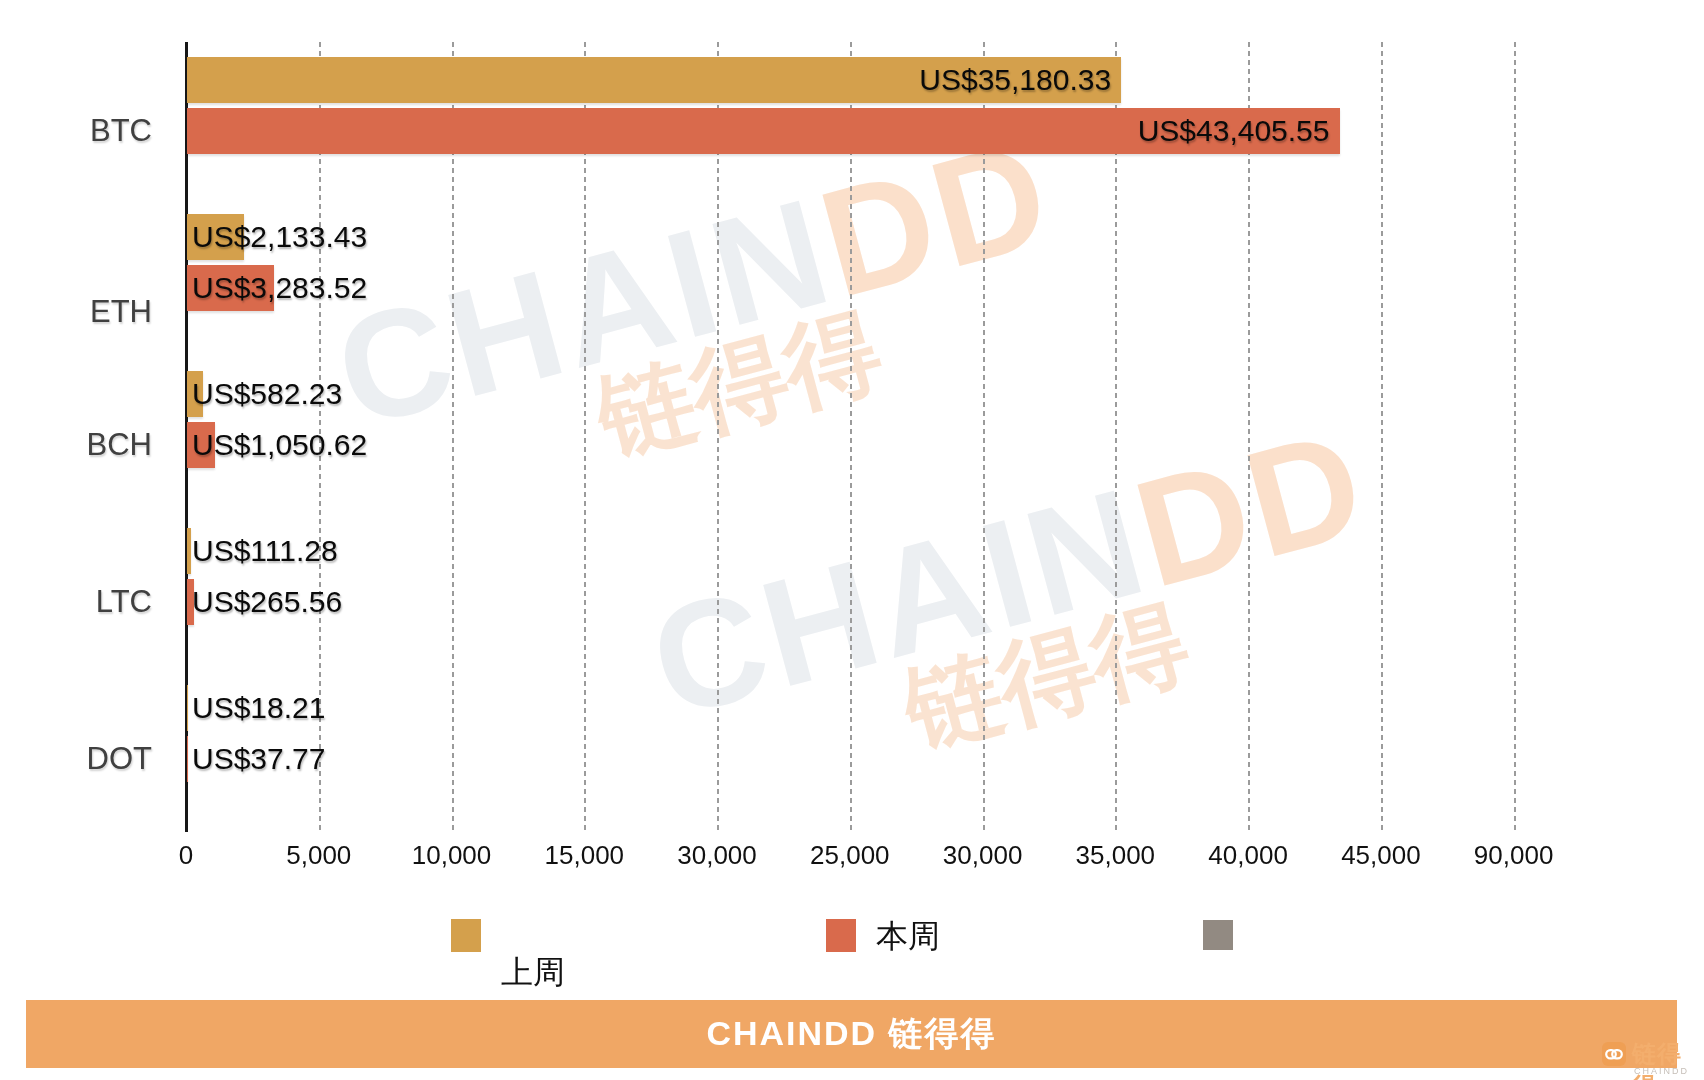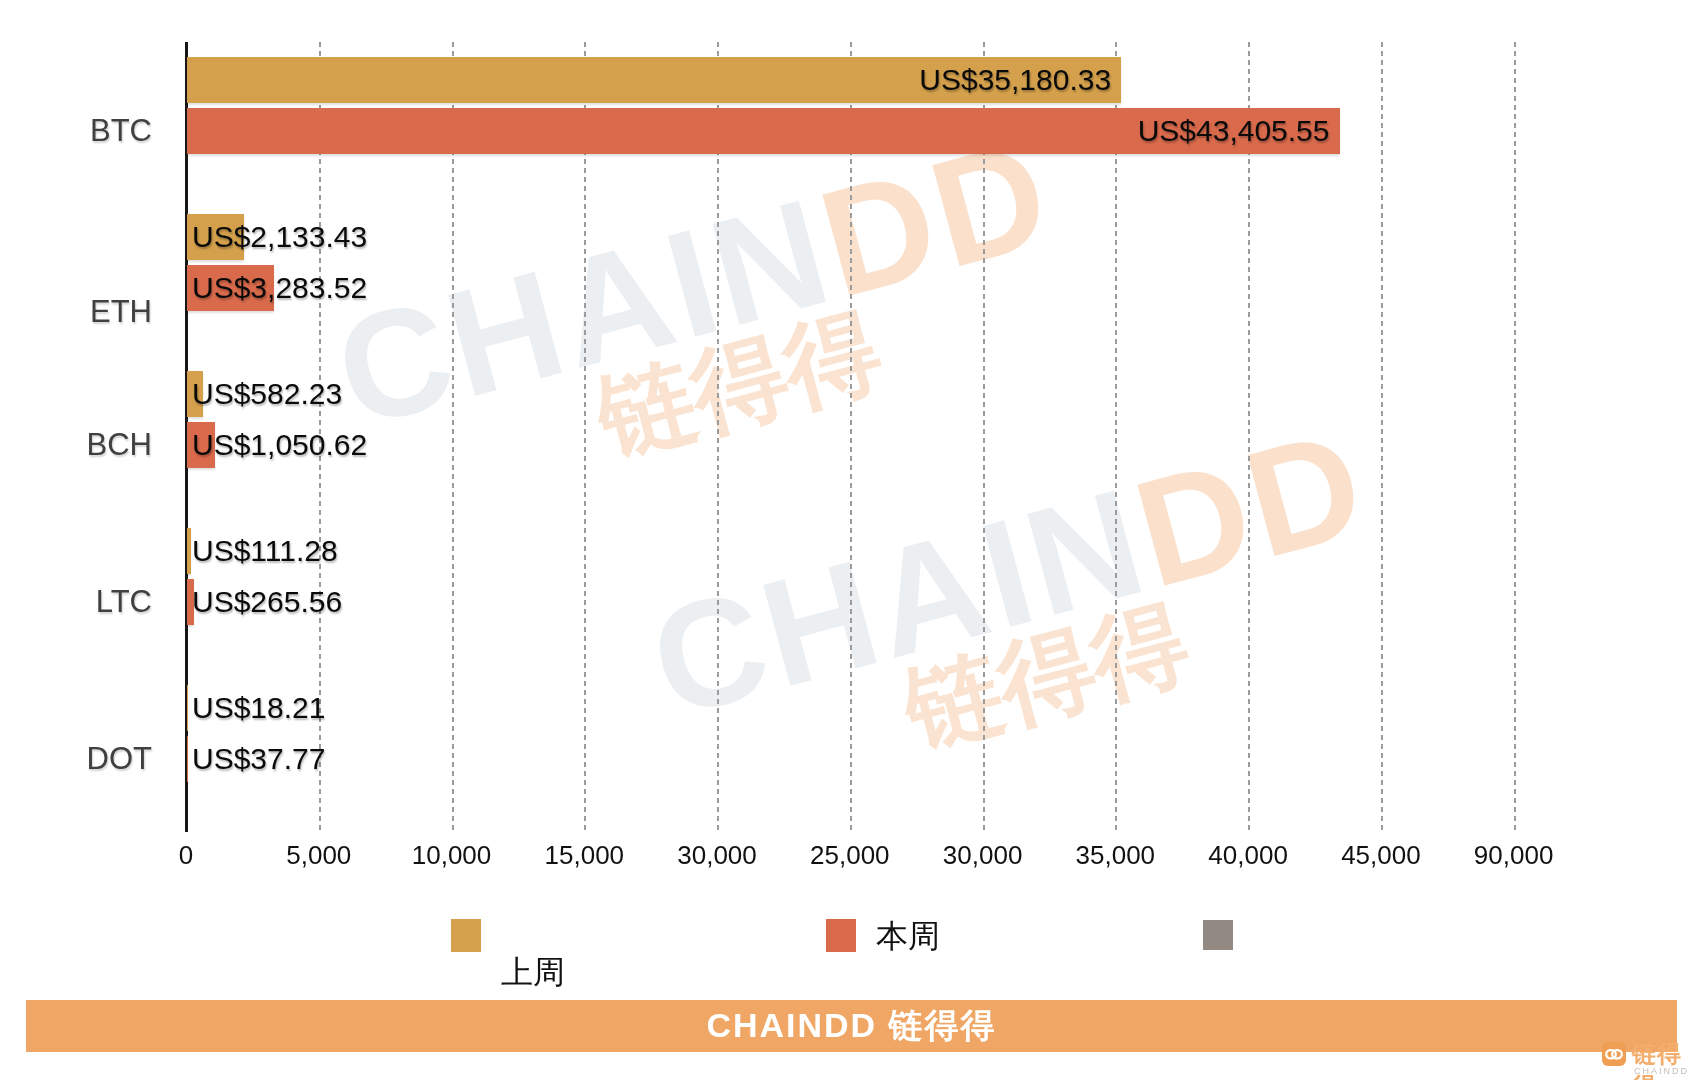--- a/index.html
+++ b/index.html
@@ -28,21 +28,21 @@
 
   
   .legend-swatch{position:absolute;z-index:5;}
   .legend-label{position:absolute;z-index:5;font-size:32px;color:#111;height:34px;line-height:34px;}
 
   
   .source-line{position:absolute;left:28px;top:950px;font-size:31px;color:#1b1b1b;z-index:5;}
   .source-line .src-val{margin-left:12px;}
 
   
-  .banner{position:absolute;left:26px;top:1000px;width:1651px;height:52px;background:#F0A765;z-index:5;
+  .banner{position:absolute;left:26px;top:1000px;width:1651px;height:68px;background:#F0A765;z-index:5;
           display:flex;align-items:center;justify-content:center;}
   .banner-text{color:#ffffff;font-size:34px;font-weight:bold;letter-spacing:2px;}
 
   
   .corner-logo{position:absolute;left:1596px;top:1036px;z-index:6;width:108px;}
   .corner-box{position:absolute;left:6px;top:6px;width:24px;height:24px;border-radius:6px;
               background:#EF9F54;display:flex;align-items:center;justify-content:center;}
   .corner-cn{position:absolute;left:36px;top:2px;font-size:24px;font-weight:bold;color:#F3AE6D;
              letter-spacing:1px;}
   .corner-en{position:absolute;left:38px;top:30px;font-size:9px;letter-spacing:2px;color:#C6BFB8;}

